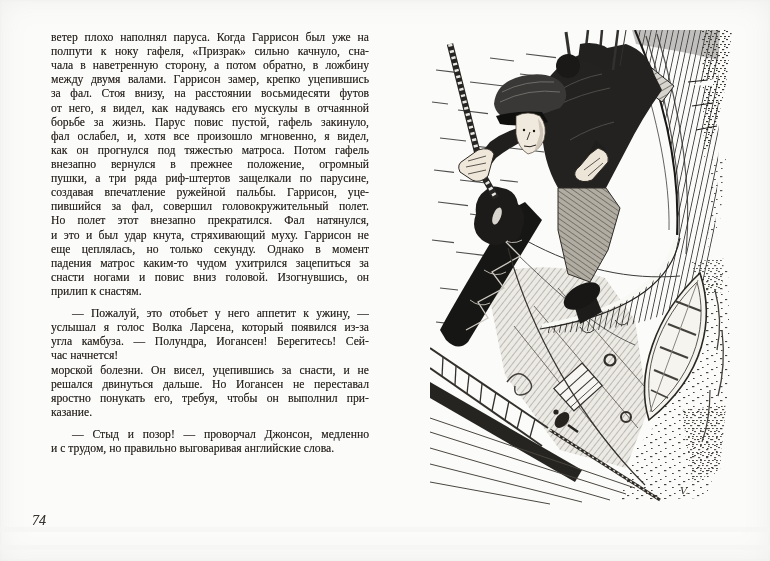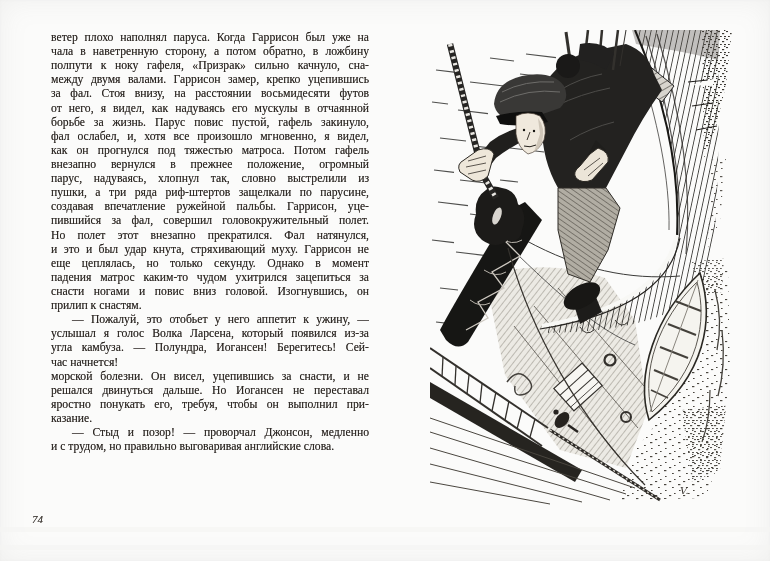--- a/index.html
+++ b/index.html
@@ -18,49 +18,48 @@
   .band-2{top:545px;}
   
   .text-block{
     position:absolute;left:51px;top:31px;width:318px;
   }
   .tline{
     font-size:11.7px;line-height:14.12px;height:14.12px;overflow:hidden;
     color:#2b2622;text-shadow:0 0 .5px rgba(43,38,34,.55);
   }
   .tline.just{text-align:justify;text-align-last:justify;}
-  .tline.ind{text-indent:21px;}
+  .tline.ind{text-indent:21px;margin-top:8px;}
   .page-number{
-    position:absolute;left:32px;top:513px;font-size:11px;color:#3a3530;
+    position:absolute;left:32px;top:513px;font-size:14px;color:#3a3530;
     text-shadow:0 0 .5px rgba(43,38,34,.5);
     font-style:italic;
   }
   
   .illustration{position:absolute;left:430px;top:30px;width:316px;height:478px;}
   .illustration svg{display:block;}
   .sig{font-family:"DejaVu Serif",serif;font-style:italic;font-size:10px;fill:#3a3631;}
 </style>
 </head>
 <body>
 
 <div class="book">
 
   <div>
     <div class="text-block">
         <div class="tline just">ветер плохо наполнял паруса. Когда Гаррисон был уже на</div>
+        <div class="tline just">полпути к ноку гафеля, «Призрак» сильно качнуло, сна-</div>
         <div class="tline just">чала в наветренную сторону, а потом обратно, в ложбину</div>
-        <div class="tline just">полпути к ноку гафеля, «Призрак» сильно качнуло, сна-</div>
         <div class="tline just">между двумя валами. Гаррисон замер, крепко уцепившись</div>
         <div class="tline just">за фал. Стоя внизу, на расстоянии восьмидесяти футов</div>
         <div class="tline just">от него, я видел, как надуваясь его мускулы в отчаянной</div>
         <div class="tline just">борьбе за жизнь. Парус повис пустой, гафель закинуло,</div>
         <div class="tline just">фал ослабел, и, хотя все произошло мгновенно, я видел,</div>
         <div class="tline just">как он прогнулся под тяжестью матроса. Потом гафель</div>
         <div class="tline just">внезапно вернулся в прежнее положение, огромный</div>
-        <div class="tline just">парус, надуваясь, хлопнул так, словно выстрелили из</div>
         <div class="tline just">пушки, а три ряда риф-штертов защелкали по парусине,</div>
         <div class="tline just">создавая впечатление ружейной пальбы. Гаррисон, уце-</div>
         <div class="tline just">пившийся за фал, совершил головокружительный полет.</div>
         <div class="tline just">Но полет этот внезапно прекратился. Фал натянулся,</div>
         <div class="tline just">и это и был удар кнута, стряхивающий муху. Гаррисон не</div>
         <div class="tline just">еще цеплялась, но только секунду. Однако в момент</div>
         <div class="tline just">падения матрос каким-то чудом ухитрился зацепиться за</div>
         <div class="tline just">снасти ногами и повис вниз головой. Изогнувшись, он</div>
         <div class="tline">прилип к снастям.</div>
         <div class="tline ind just">— Пожалуй, это отобьет у него аппетит к ужину, —</div>

